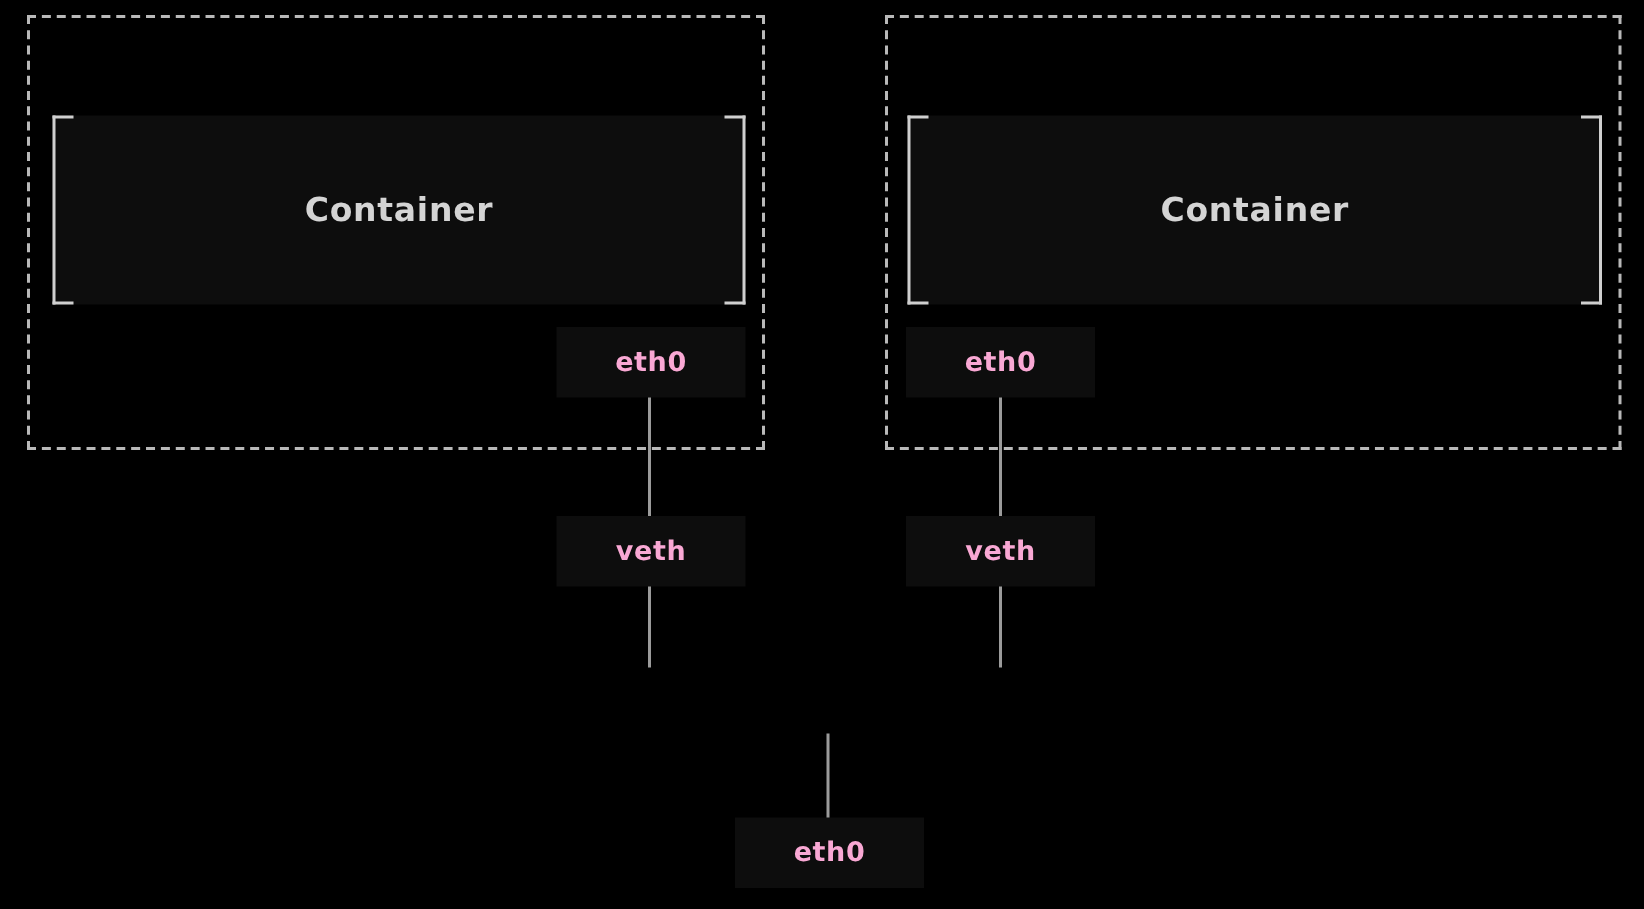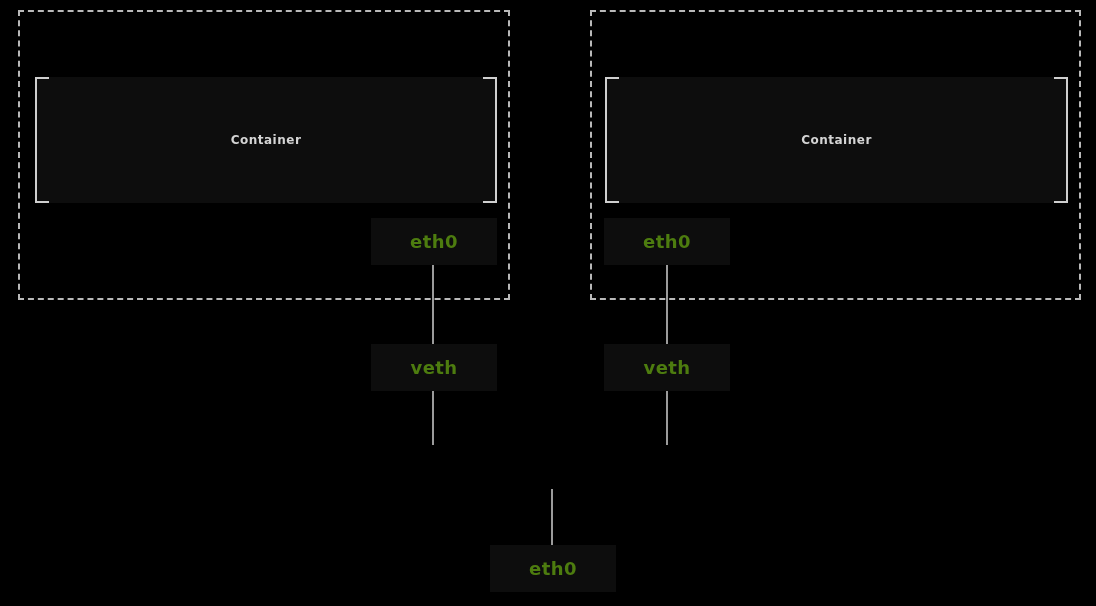--- a/index.html
+++ b/index.html
@@ -50,34 +50,34 @@
     border-left: 2px solid #cfcfcf;
   }
   .bracket.right {
     right: 0;
     border-right: 2px solid #cfcfcf;
   }
   .container-label {
     position: relative;
     z-index: 2;
     color: #d4d4d4;
-    font-size: 12px;
+    font-size: 22px;
     font-weight: bold;
     letter-spacing: 0.5px;
   }
 
   
   .iface-node {
     position: absolute;
     box-sizing: border-box;
     background: #0d0d0d;
     display: flex;
     align-items: center;
     justify-content: center;
-    color: #4d7c0f;
+    color: #f9a8d4;
     font-size: 18px;
     font-weight: bold;
     letter-spacing: 0.4px;
   }
 
   
   .edge {
     position: absolute;
     width: 2px;
     background: #9b9b9b;

